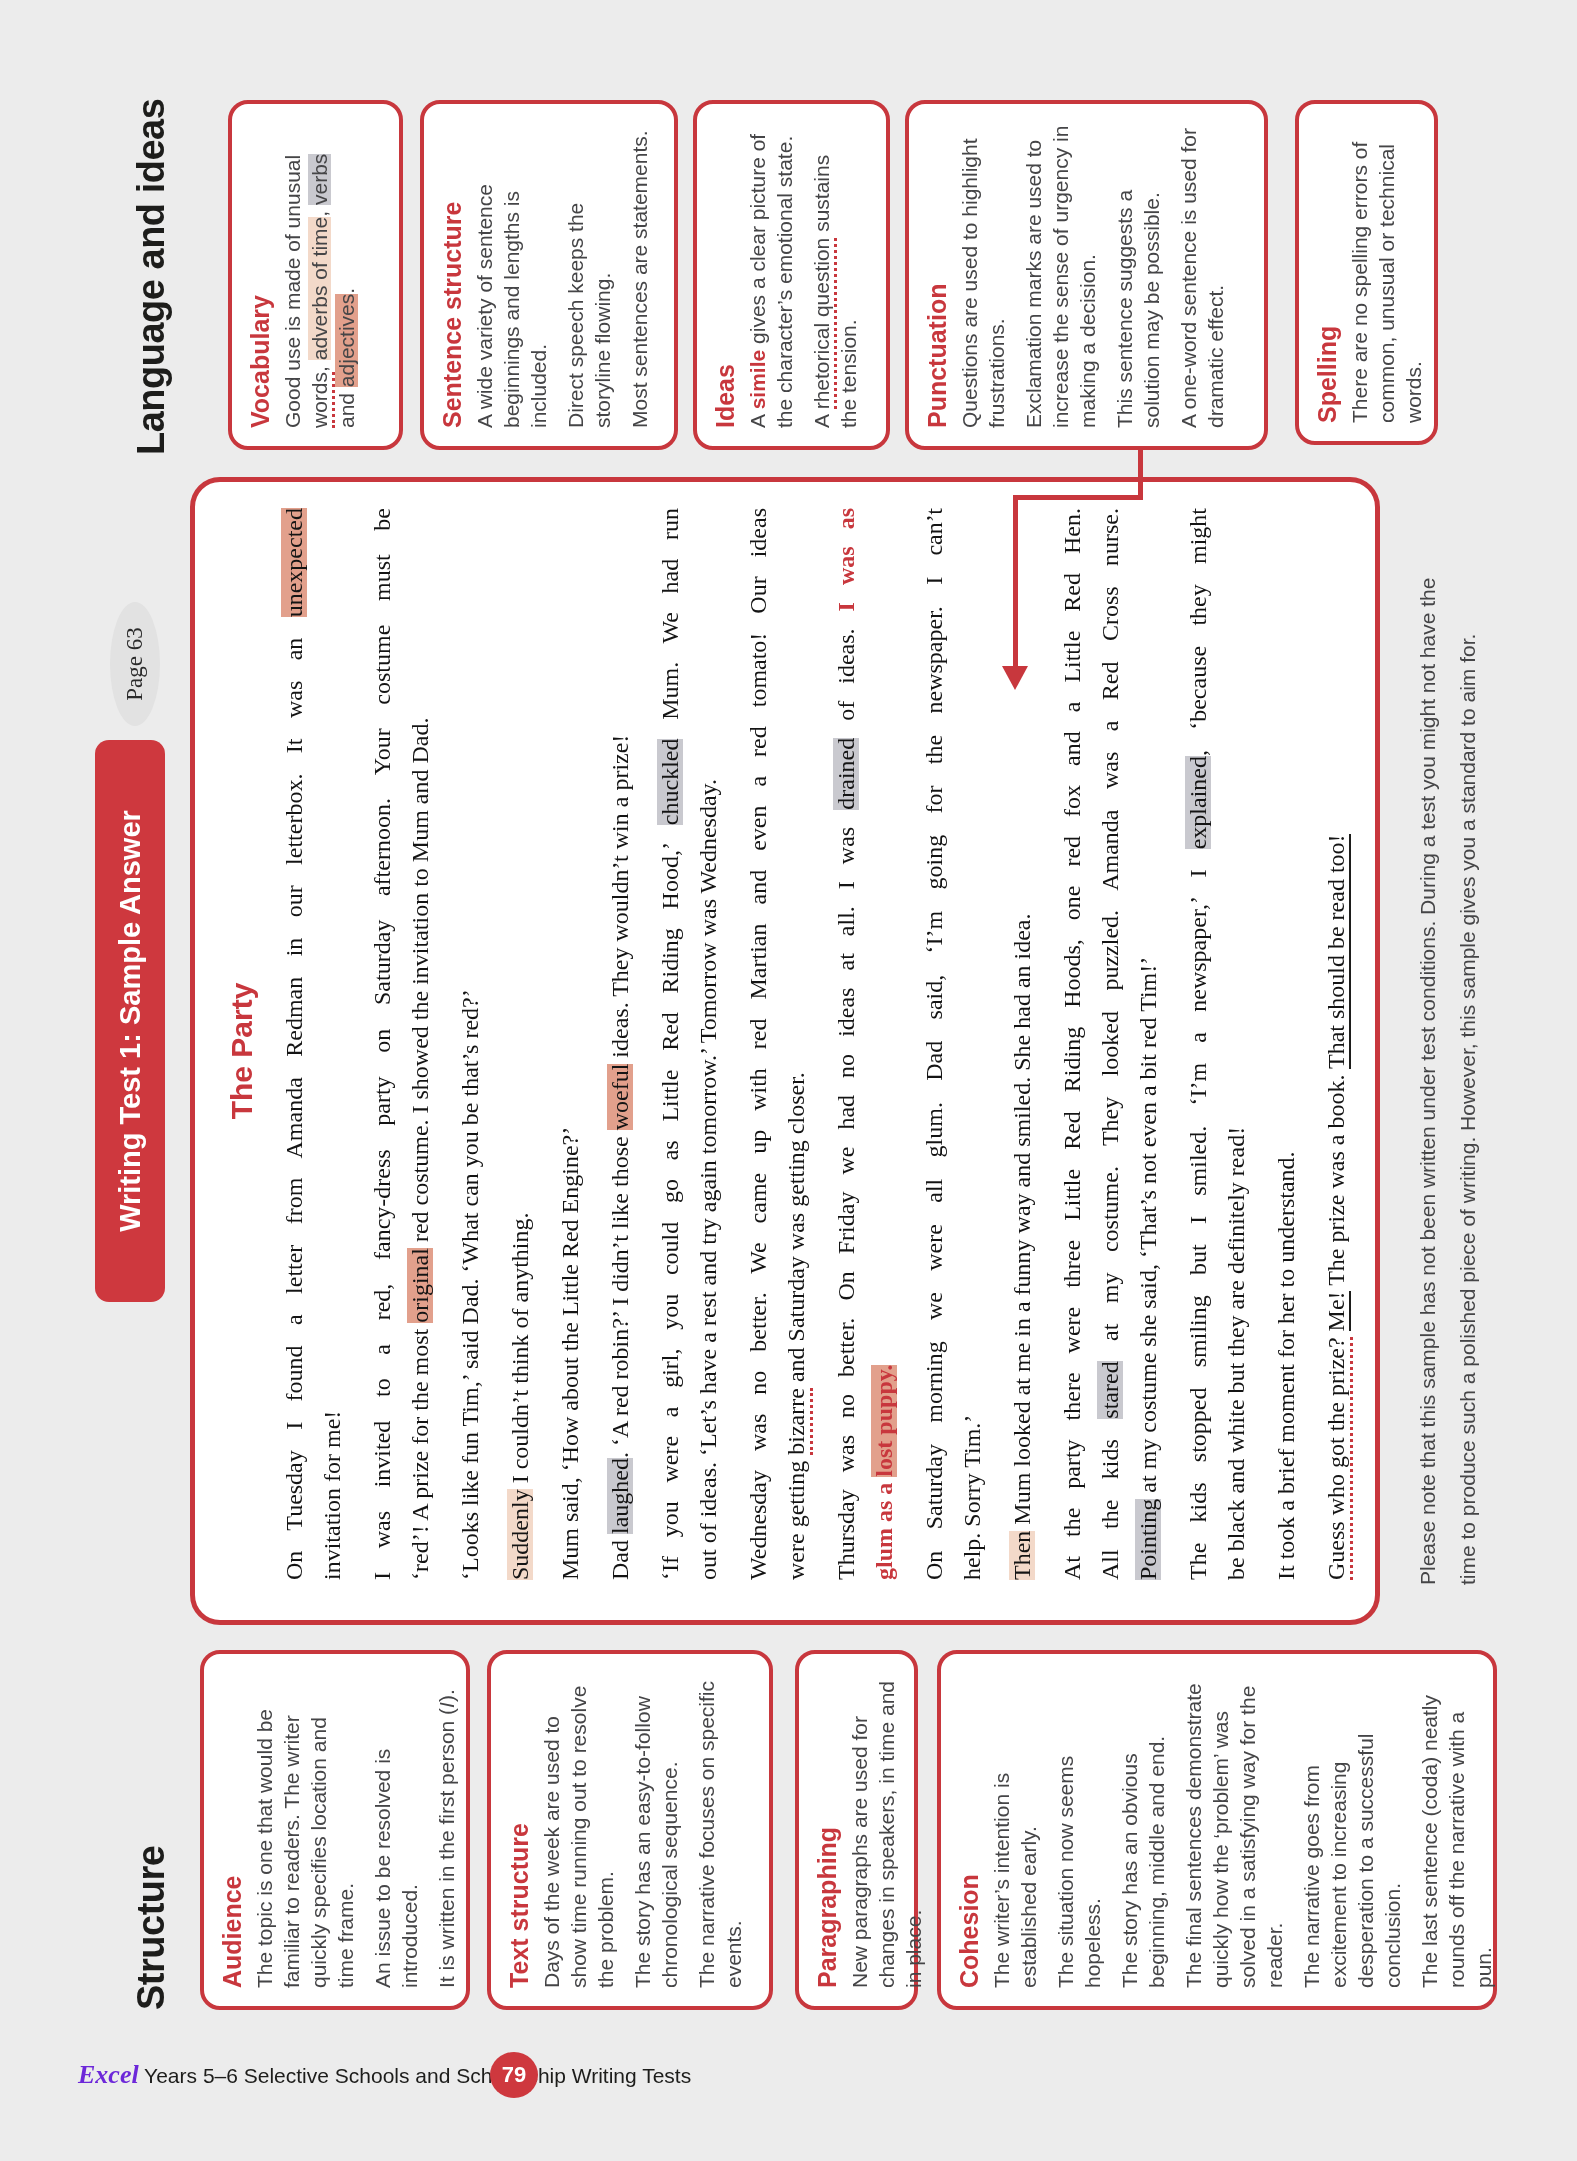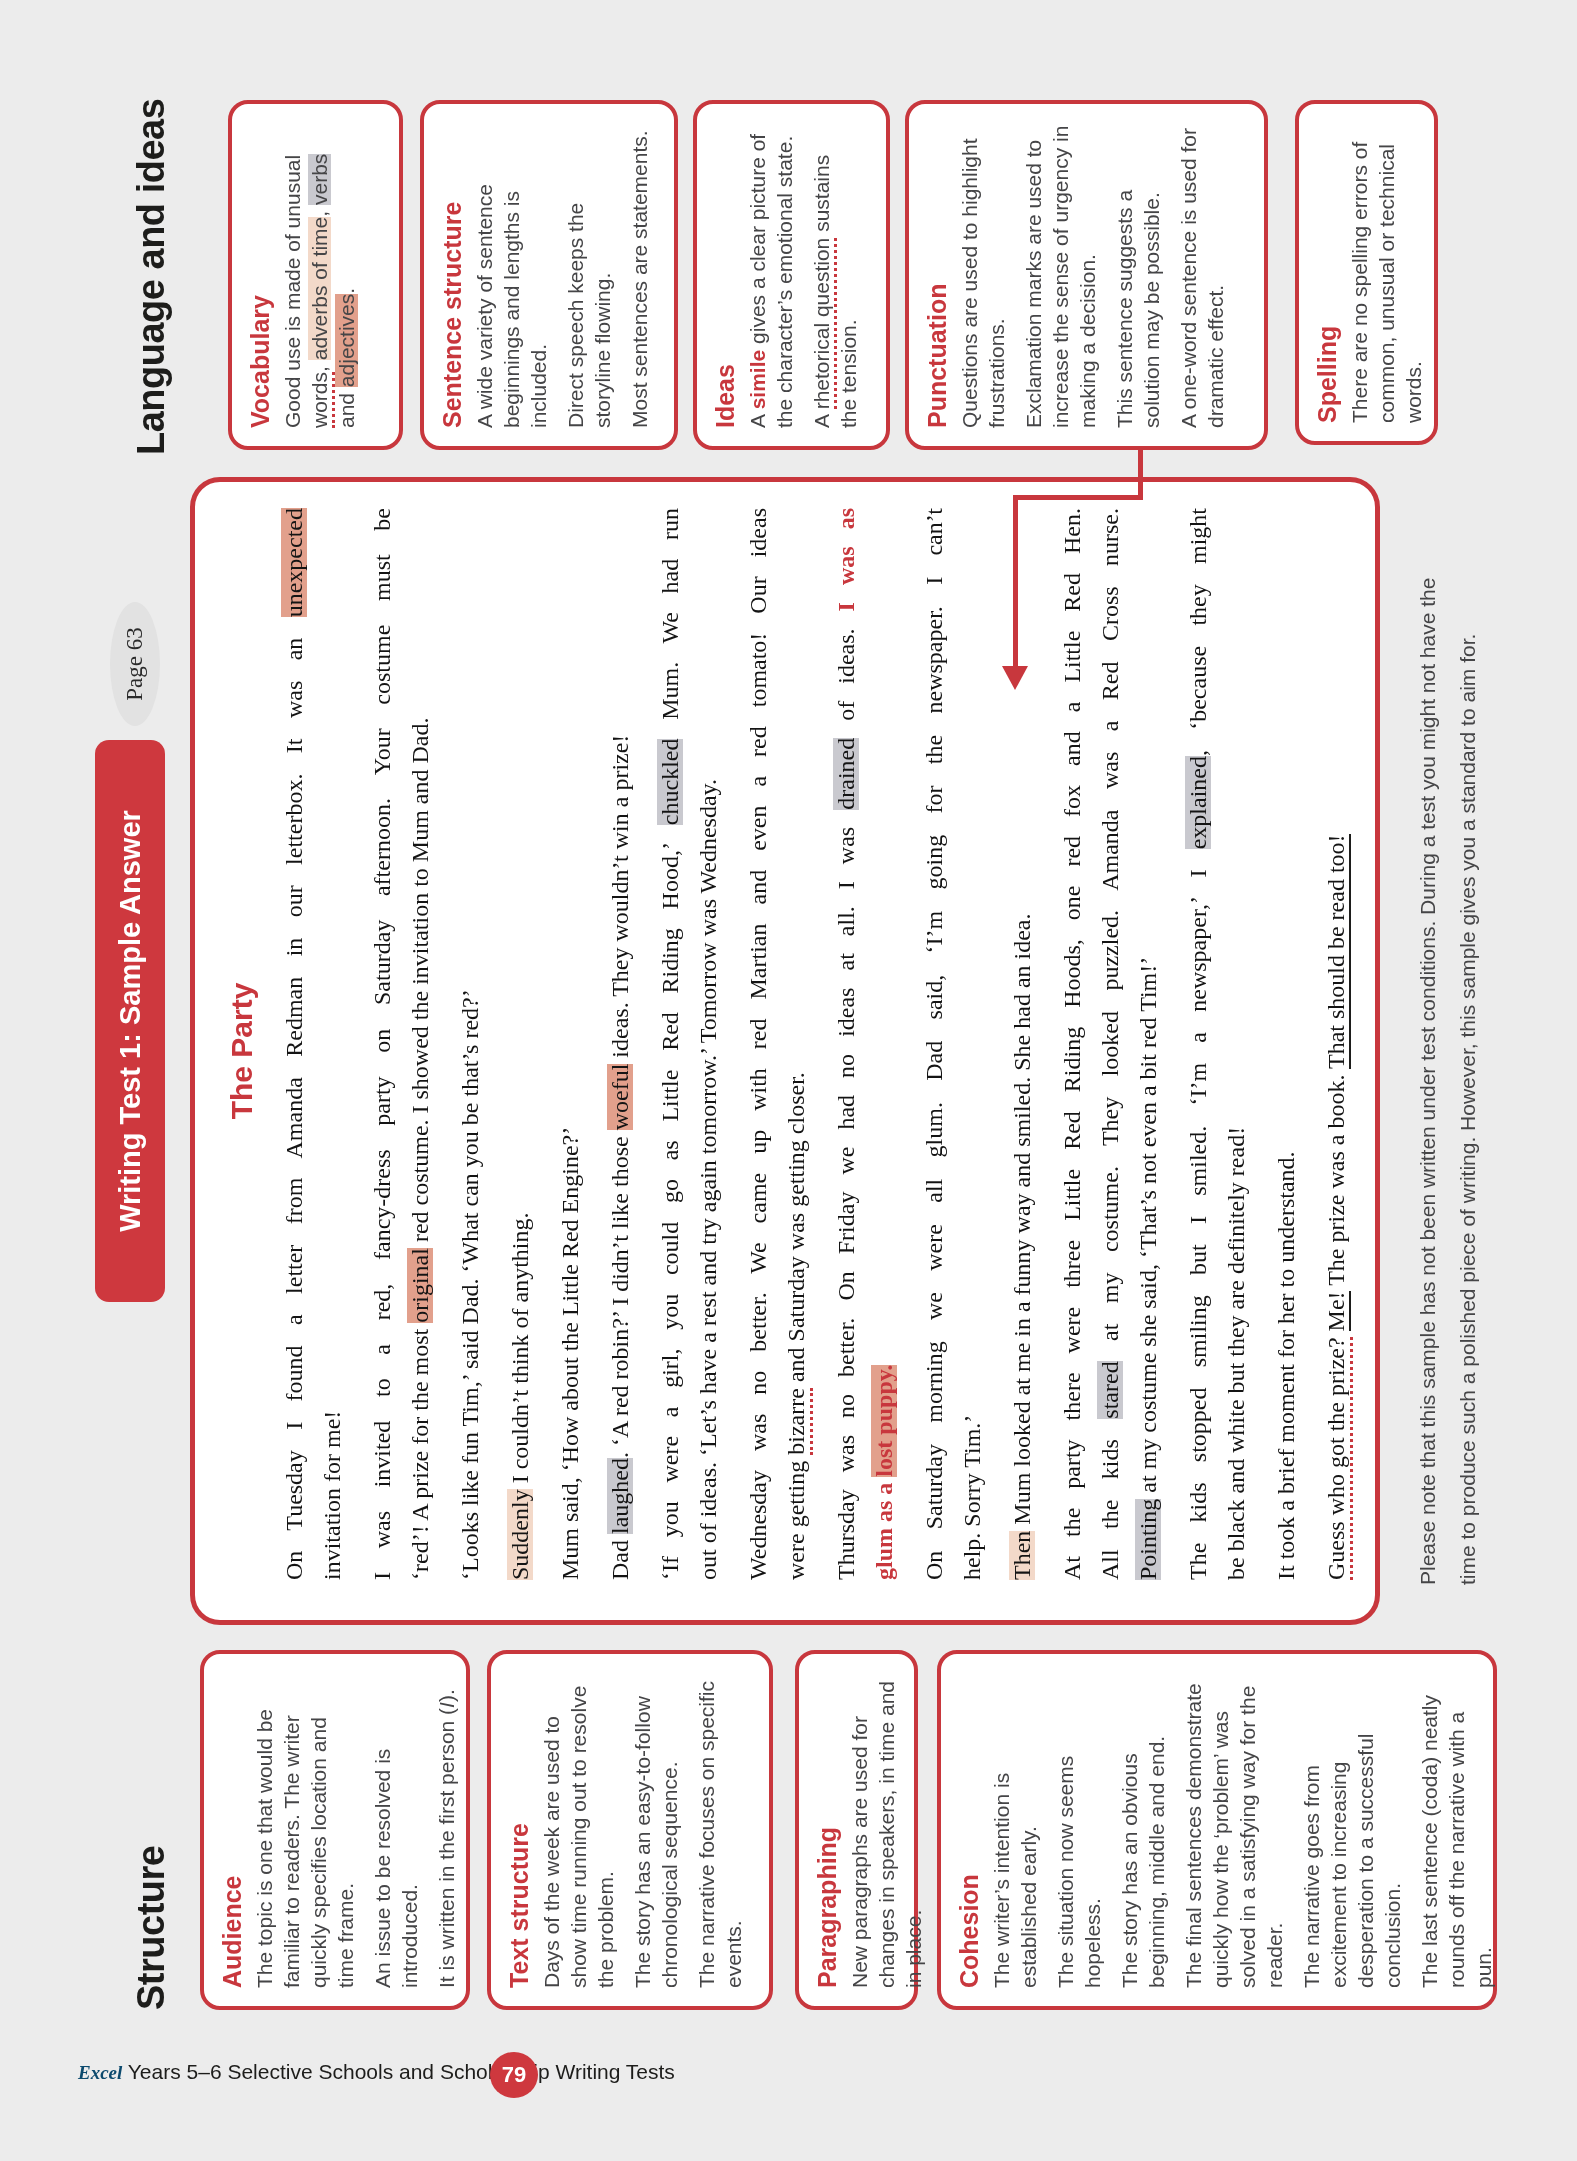--- a/index.html
+++ b/index.html
@@ -40,22 +40,22 @@
   #pagetab{background:#E2E2E2;border-radius:50%;text-align:center;line-height:50px;
            font-family:"Liberation Serif","DejaVu Serif",serif;font-size:23px;color:#2b2b2b;}
   
   .sidenote{font-size:21px;line-height:40px;color:#454547;}
   
   .aline{background:#C8373D;}
   #ahead{width:0;height:0;border-top:13px solid transparent;border-bottom:13px solid transparent;
          border-right:24px solid #C8373D;}
   
   #footer{position:absolute;left:78px;top:2060px;font-size:21px;color:#1d1d1b;}
-  #footer .brand{color:#0c4a6e;font-weight:bold;font-style:italic;
-                 font-family:"Liberation Serif","DejaVu Serif",serif;font-size:19px;}
+  #footer .brand{color:#6d28d9;font-weight:bold;font-style:italic;
+                 font-family:"Liberation Serif","DejaVu Serif",serif;font-size:26px;}
   #pagenum{position:absolute;left:490px;top:2052px;width:48px;height:46px;background:#CE383E;
            border-radius:50%;color:#fff;font-weight:bold;font-size:22px;text-align:center;
            line-height:46px;}
 </style>
 </head>
 <body>
 
 <div id="rot">
 
   <div class="abs bighead" style="left:80px;top:90px;">Structure</div>

